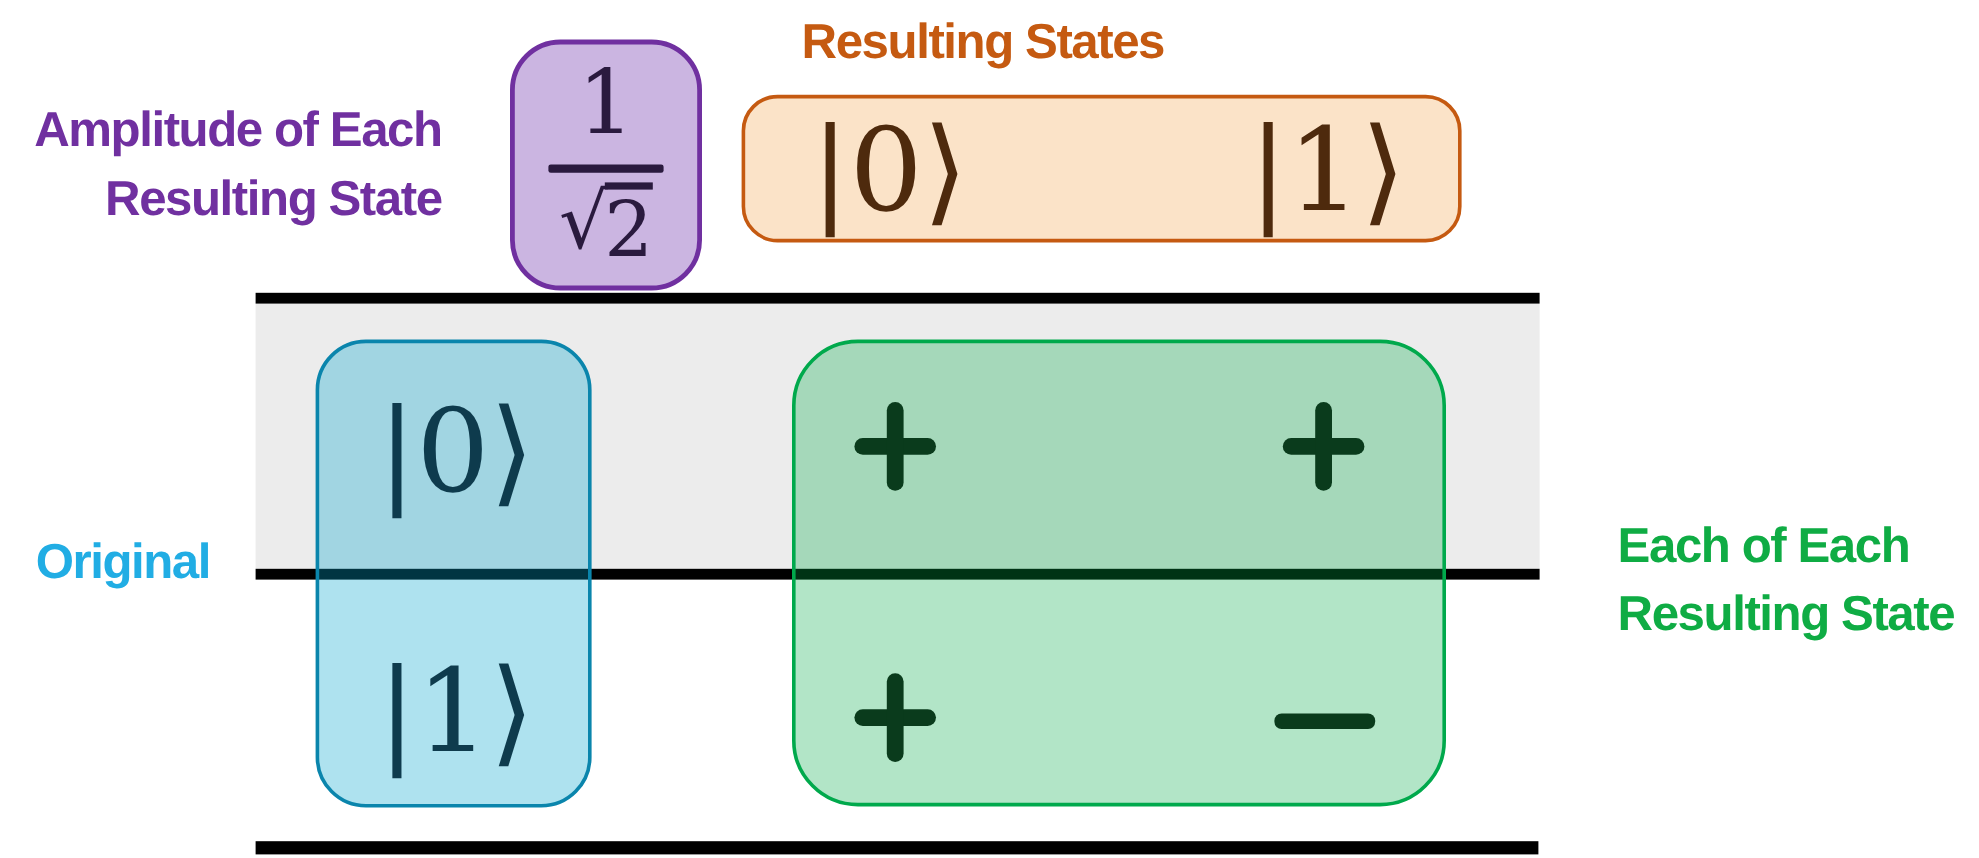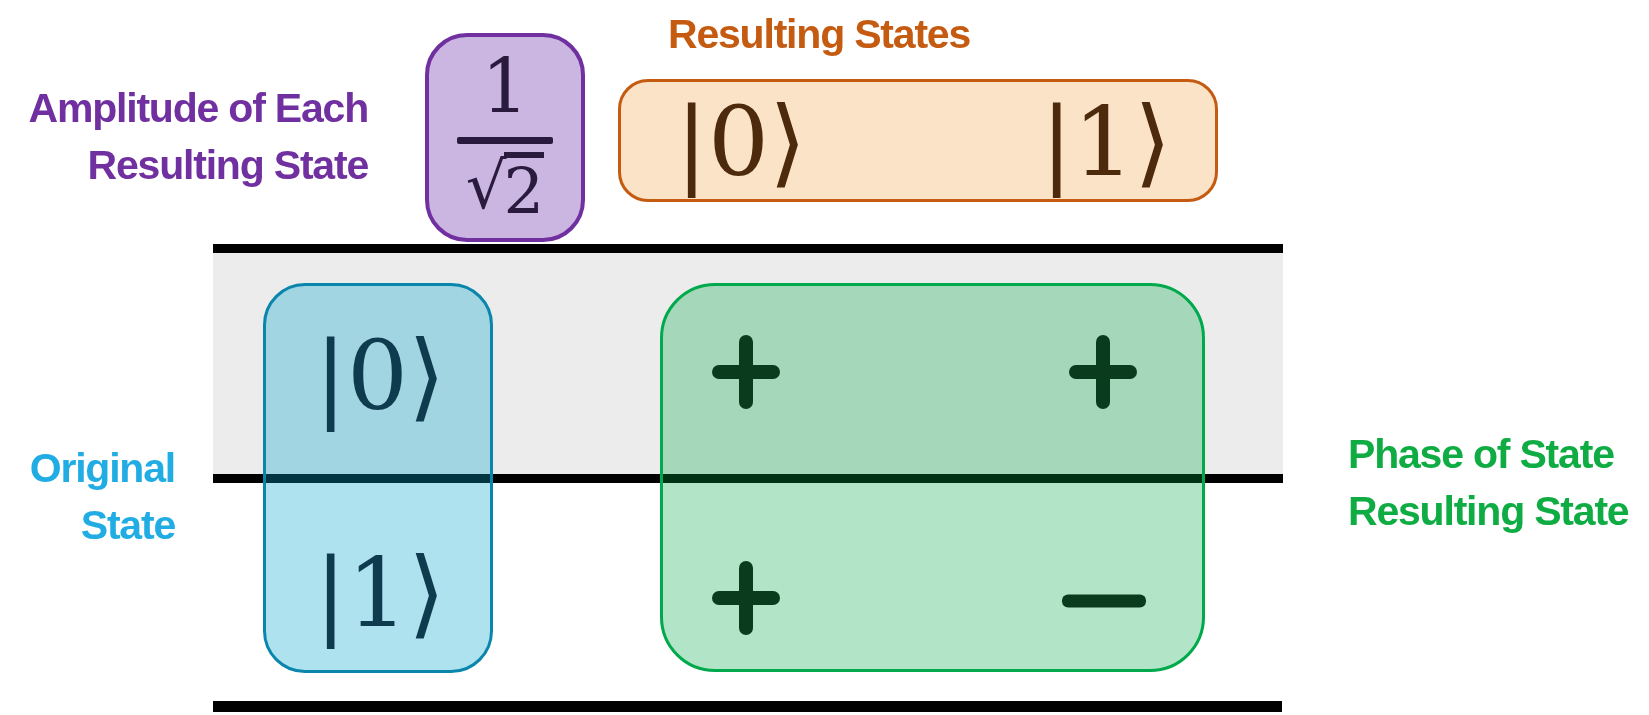--- a/index.html
+++ b/index.html
@@ -82,28 +82,27 @@
     </div>
   </div>
 
   <div class="lbl res-label">Resulting States</div>
   <div class="orange-box"></div>
   <span class="ket orange-ket" style="left:741px;top:142px">|0⟩</span>
   <span class="ket orange-ket" style="left:1106px;top:142px">|1⟩</span>
 
   <div class="lbl orig-label">
     <div>Original</div>
-    <div>State</div>
   </div>
   <div class="blue-box"></div>
   <span class="ket blue-ket" style="left:380px;top:376px">|0⟩</span>
   <span class="ket blue-ket" style="left:380px;top:593px">|1⟩</span>
 
   <div class="lbl phase-label">
-    <div>Phase of State</div>
+    <div>Each of Each</div>
     <div>Resulting State</div>
   </div>
   <div class="green-box"></div>
   <div class="sign sign-plus" style="left:746px;top:372px" aria-label="+"></div>
   <div class="sign sign-plus" style="left:1103px;top:372px" aria-label="+"></div>
   <div class="sign sign-plus" style="left:746px;top:598px" aria-label="+"></div>
   <div class="sign sign-minus" style="left:1104px;top:601px" aria-label="−"></div>
 
 </div>
 

